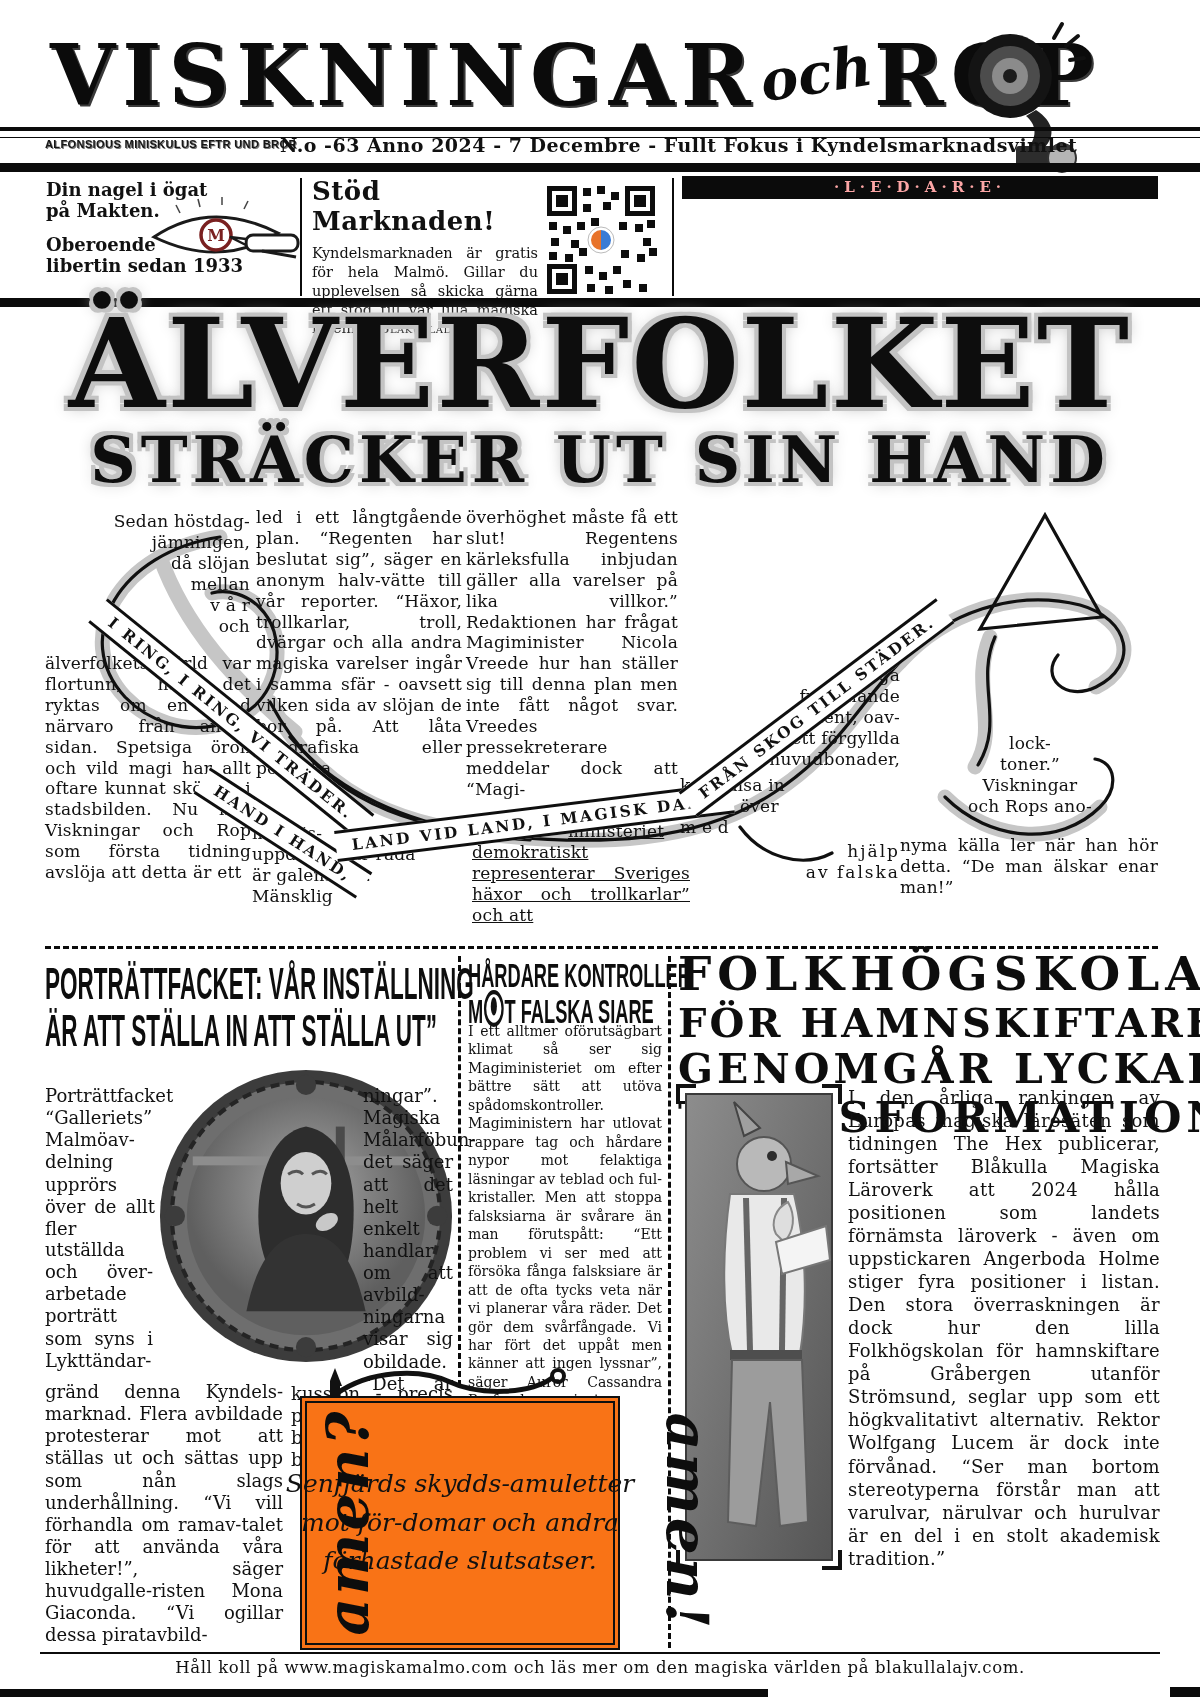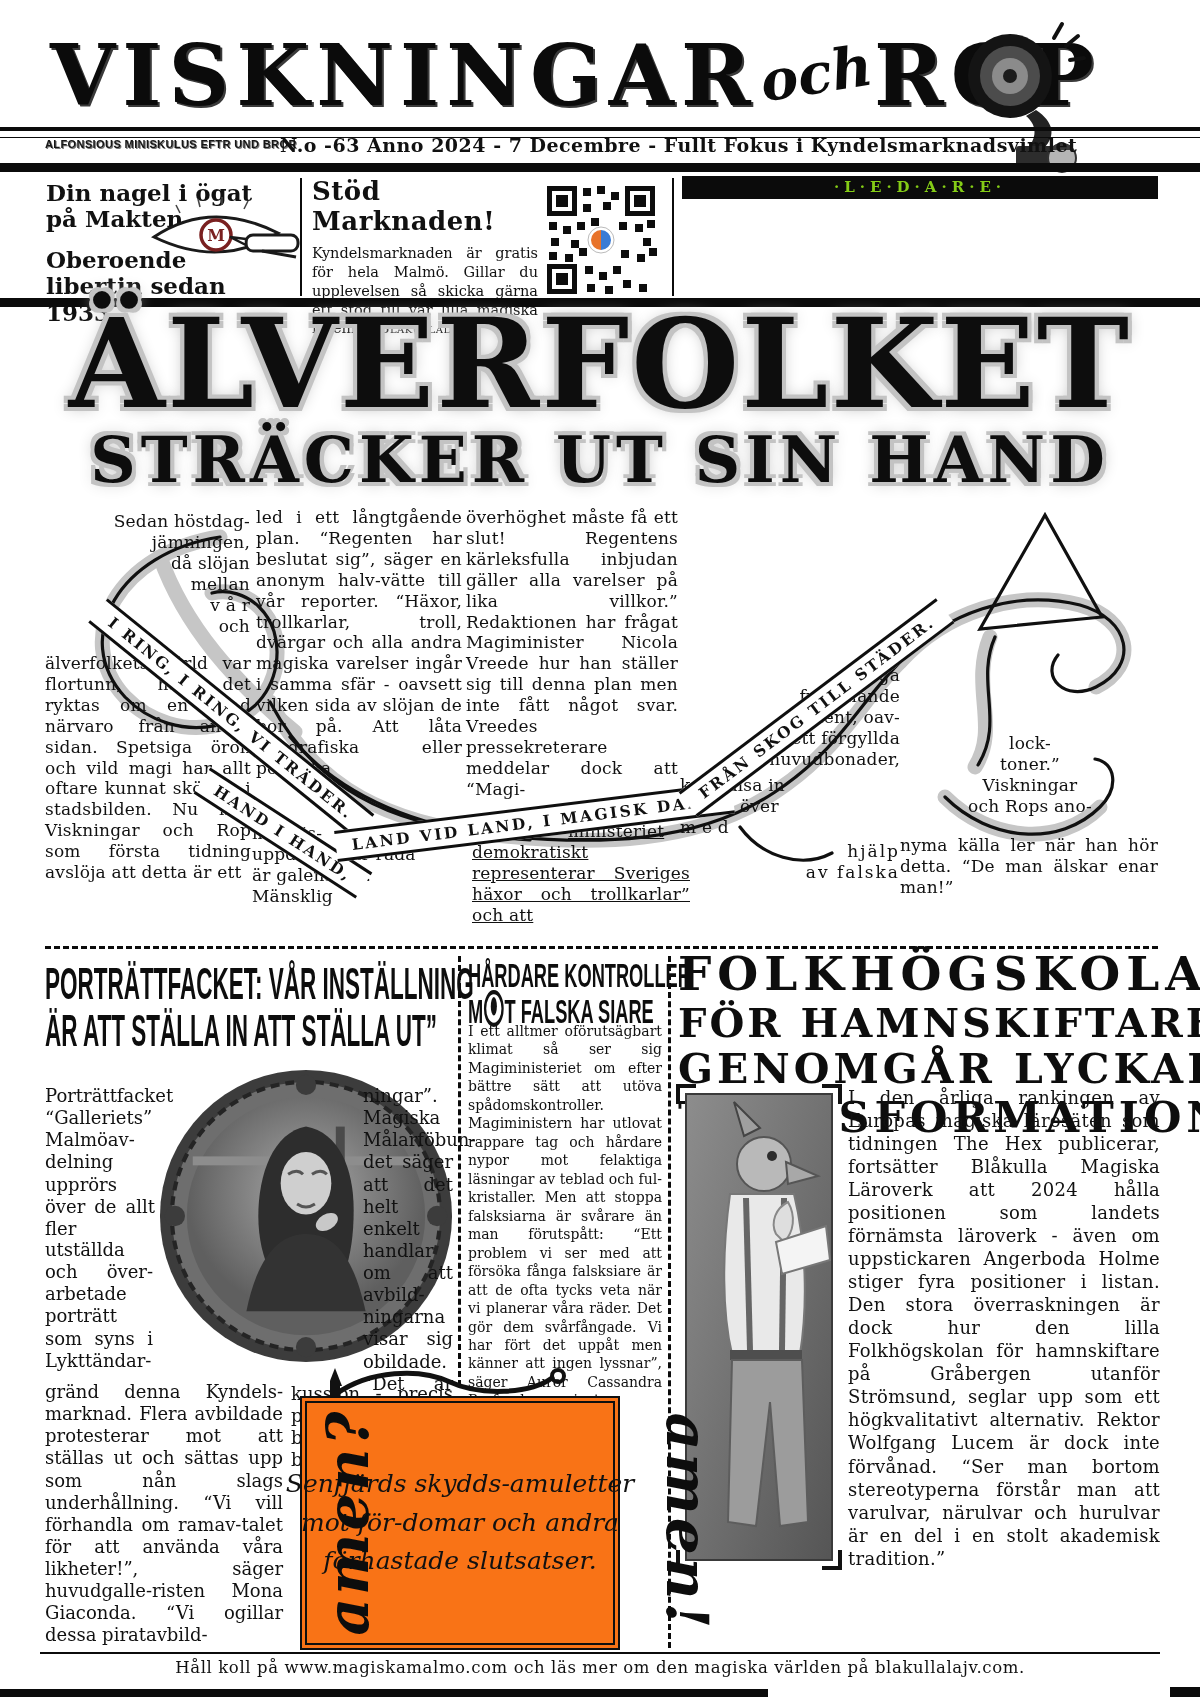--- a/index.html
+++ b/index.html
@@ -11,31 +11,31 @@
               letter-spacing:7px;line-height:1;white-space:nowrap;color:#0b0b0b;
               text-shadow:2px 2px 0 #3a3a3a;}
   .mast-och{display:inline-block;font-size:56px;font-style:italic;font-weight:700;transform:rotate(-9deg);
             letter-spacing:0;margin:0 2px;vertical-align:12px;text-shadow:none;}
   .rule-dbl{left:0;top:127px;width:1200px;height:6px;border-top:4px solid #0b0b0b;border-bottom:1px solid #0b0b0b;}
   .imprint{left:45px;top:138px;width:215px;font-family:"Liberation Sans",sans-serif;font-weight:900;
            font-size:11px;letter-spacing:.4px;color:#161616;text-shadow:1px 1px 0 #777;white-space:nowrap;}
   .dateline{left:280px;top:134px;width:880px;font-weight:700;font-size:19px;letter-spacing:.5px;white-space:nowrap;}
   .bar{left:0;width:1200px;height:9px;background:#0b0b0b;}
   
-  .slogan{left:46px;top:180px;width:245px;font-size:23px;font-weight:700;line-height:1.15;}
+  .slogan{left:46px;top:180px;width:245px;font-size:18px;font-weight:700;line-height:1.15;}
   .slogan .l34{margin-top:14px;}
   .eye-wrap{left:150px;top:195px;width:150px;height:80px;}
   .vline{width:0;border-left:2.5px solid #0b0b0b;}
   .market{left:312px;top:176px;width:226px;}
   .market h2{margin:0 0 8px 0;font-size:26px;font-weight:900;letter-spacing:.5px;}
   .market p{margin:0;font-size:14.5px;line-height:1.3;text-align:justify;}
   .market .org{font-variant:small-caps;letter-spacing:.5px;}
   .qr{left:543px;top:182px;width:116px;height:116px;}
   .ledare{left:682px;top:176px;width:476px;}
-  .ledare-head{background:#0b0b0b;color:#84cc16;text-align:center;font-weight:700;font-size:15px;
+  .ledare-head{background:#0b0b0b;color:#fca5a5;text-align:center;font-weight:700;font-size:15px;
                letter-spacing:5px;padding:2px 0 3px 0;}
   .ledare-cols{display:flex;gap:16px;margin-top:6px;}
   .ledare-cols div{flex:1;font-size:15px;line-height:1.22;text-align:justify;font-weight:500;}
   
   .headline{left:20px;top:300px;width:1160px;text-align:center;font-weight:700;color:#0d0d0d;
             text-shadow:4px 4px 0 #c3c3c3,-4px 4px 0 #c3c3c3,4px -4px 0 #c3c3c3,-4px -4px 0 #c3c3c3,0 0 16px #b3b3b3;}
   .headline .h1{font-size:124px;line-height:1.04;letter-spacing:2px;}
   .headline .h2{font-size:63px;line-height:1.0;letter-spacing:5px;}
   
   .main-article{left:40px;top:497px;width:1120px;height:415px;}

